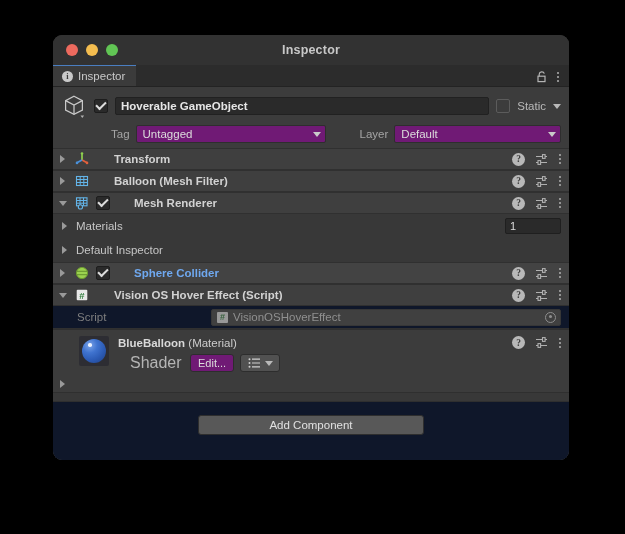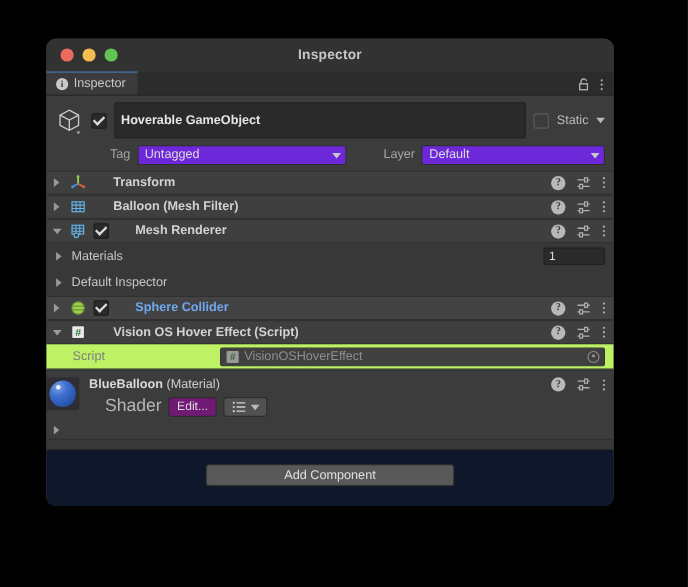--- a/index.html
+++ b/index.html
@@ -4,21 +4,21 @@
 <style>
   * { box-sizing: border-box; margin: 0; padding: 0; }
   html, body {
     width: 625px; height: 534px;
     background: #000000;
     font-family: "Liberation Sans", sans-serif;
     overflow: hidden;
   }
   .window {
     position: absolute;
-    left: 42px; top: 35px;
+    left: 53px; top: 35px;
     width: 516px; height: 425px;
     background: #383838;
     border-radius: 9px;
     box-shadow: 0 6px 28px rgba(0,0,0,0.75);
     overflow: hidden;
     display: flex;
     flex-direction: column;
   }
   
   .titlebar {
@@ -104,21 +104,21 @@
   }
   .chk.on::after {
     content: "";
     width: 8px; height: 4px;
     border-left: 2px solid #dcdcdc;
     border-bottom: 2px solid #dcdcdc;
     transform: rotate(-45deg) translate(1px,-1px);
   }
   .namefield {
     flex: 1;
-    height: 33px;
+    height: 18px;
     background: #2a2a2a;
     border: 1px solid #212121;
     border-radius: 2px;
     color: #e6e6e6;
     font-size: 11.5px; font-weight: bold;
     display: flex; align-items: center;
     padding: 0 5px;
   }
   .static-box {
     width: 14px; height: 14px; flex: none;
@@ -132,21 +132,21 @@
     border-top: 5px solid #b9b9b9;
   }
   .go-row2 {
     display: flex; align-items: center;
     margin-top: 6px; padding-left: 22px;
     gap: 6px;
   }
   .sub-lbl { font-size: 11.5px; color: #a5a5a5; margin-left: 28px; }
   .dd {
     height: 18px;
-    background: #6d28d9;
+    background: #701a75;
     border: 1px solid #2e2e2e;
     border-radius: 2px;
     display: flex; align-items: center;
     padding: 0 4px 0 6px;
     font-size: 11.5px; color: #dcdcdc;
   }
   .dd .caret-dn { margin-left: auto; border-top-color: #cacaca; }
   .dd-tag { width: 190px; }
   .dd-layer { flex: 1; }
   
@@ -212,21 +212,21 @@
     border-radius: 2px;
     font-size: 11px; color: #dcdcdc;
     display: flex; align-items: center;
     padding: 0 4px;
     margin-left: auto;
   }
   
   .script-row {
     height: 23px;
     display: flex; align-items: center;
-    background: #bef264;
+    background: #0f172a;
     padding: 0 8px 0 8px;
     border-bottom: 1px solid #303030;
   }
   .script-lbl {
     font-size: 11.5px; color: #7e7e7e;
     width: 150px; padding-left: 16px;
   }
   .objfield {
     flex: 1; height: 17px;
     background: #404040;
@@ -252,24 +252,23 @@
   .target-ic::after {
     content: ""; position: absolute;
     left: 2.5px; top: 2.5px;
     width: 3px; height: 3px; border-radius: 50%;
     background: #8f8f8f;
   }
   
   .mat-block {
     background: #3c3c3c;
     border-top: 1px solid #2f2f2f;
-    padding: 6px 8px 5px 0;
+    padding: 6px 8px 5px 26px;
     display: flex;
     gap: 9px;
-    text-align: right;
   }
   .mat-left { display: flex; flex-direction: column; align-items: center; }
   .mat-prev {
     width: 30px; height: 30px;
     background: #2d2d33;
     border-radius: 2px;
     display: flex; align-items: center; justify-content: center;
   }
   .mat-sphere {
     width: 24px; height: 24px; border-radius: 50%;

